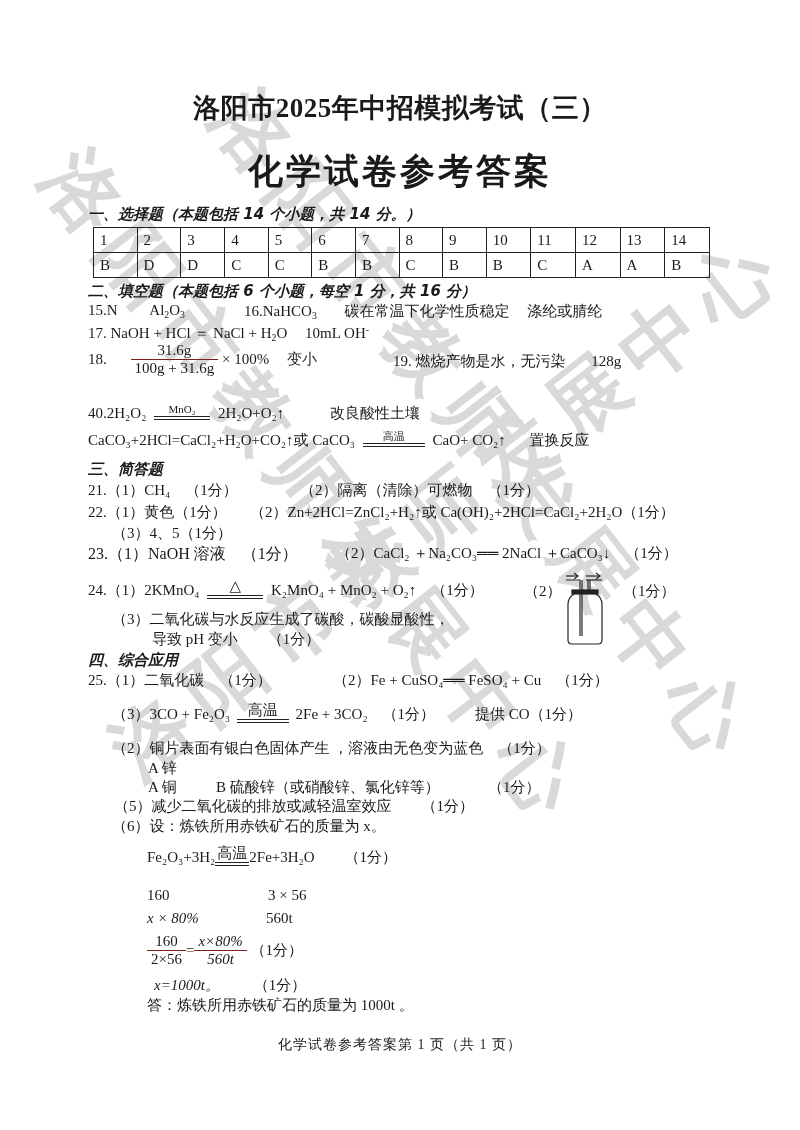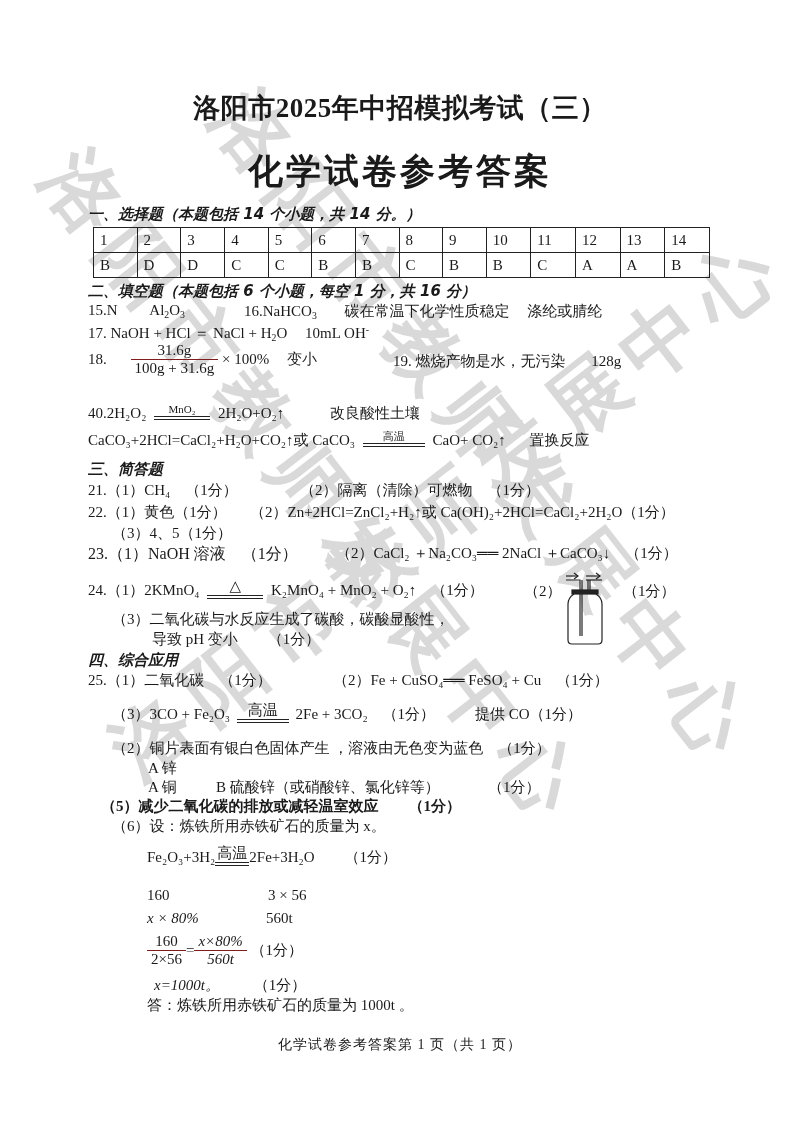--- a/index.html
+++ b/index.html
@@ -205,21 +205,21 @@
     <span>2Fe + 3CO₂　（1分）</span>
     <span style="margin-left:36px;">提供 CO（1分）</span>
   </div>
 
   <div class="abs line" style="left:112px; top:739px;">（2）铜片表面有银白色固体产生 ，溶液由无色变为蓝色　（1分）</div>
   <div class="abs line" style="left:148px; top:759px;">A 锌</div>
   <div class="abs line" style="left:148px; top:778px;">A 铜</div>
   <div class="abs line" style="left:216px; top:778px;">B 硫酸锌（或硝酸锌、氯化锌等）</div>
   <div class="abs line" style="left:488px; top:778px;">（1分）</div>
 
-  <div class="abs line" style="left:101px; top:797px;font-weight:bold;">（5）减少二氧化碳的排放或减轻温室效应　　（1分）</div>
+  <div class="abs line" style="left:114px; top:797px;">（5）减少二氧化碳的排放或减轻温室效应　　（1分）</div>
   <div class="abs line" style="left:112px; top:817px;">（6）设：炼铁所用赤铁矿石的质量为 x。</div>
 
   <div class="abs line" style="left:147px; top:845px;">
     <span>Fe₂O₃+3H₂</span><span class="cond big" style="width:34px;"><span class="above">高温</span><span class="bar"></span></span><span>2Fe+3H₂O</span>
     <span style="margin-left:26px;">（1分）</span>
   </div>
 
   <div class="abs line" style="left:147px; top:887px;">160</div>
   <div class="abs line" style="left:268px; top:887px;">3 × 56</div>
   <div class="abs line italic" style="left:147px; top:910px;">x × 80%</div>

